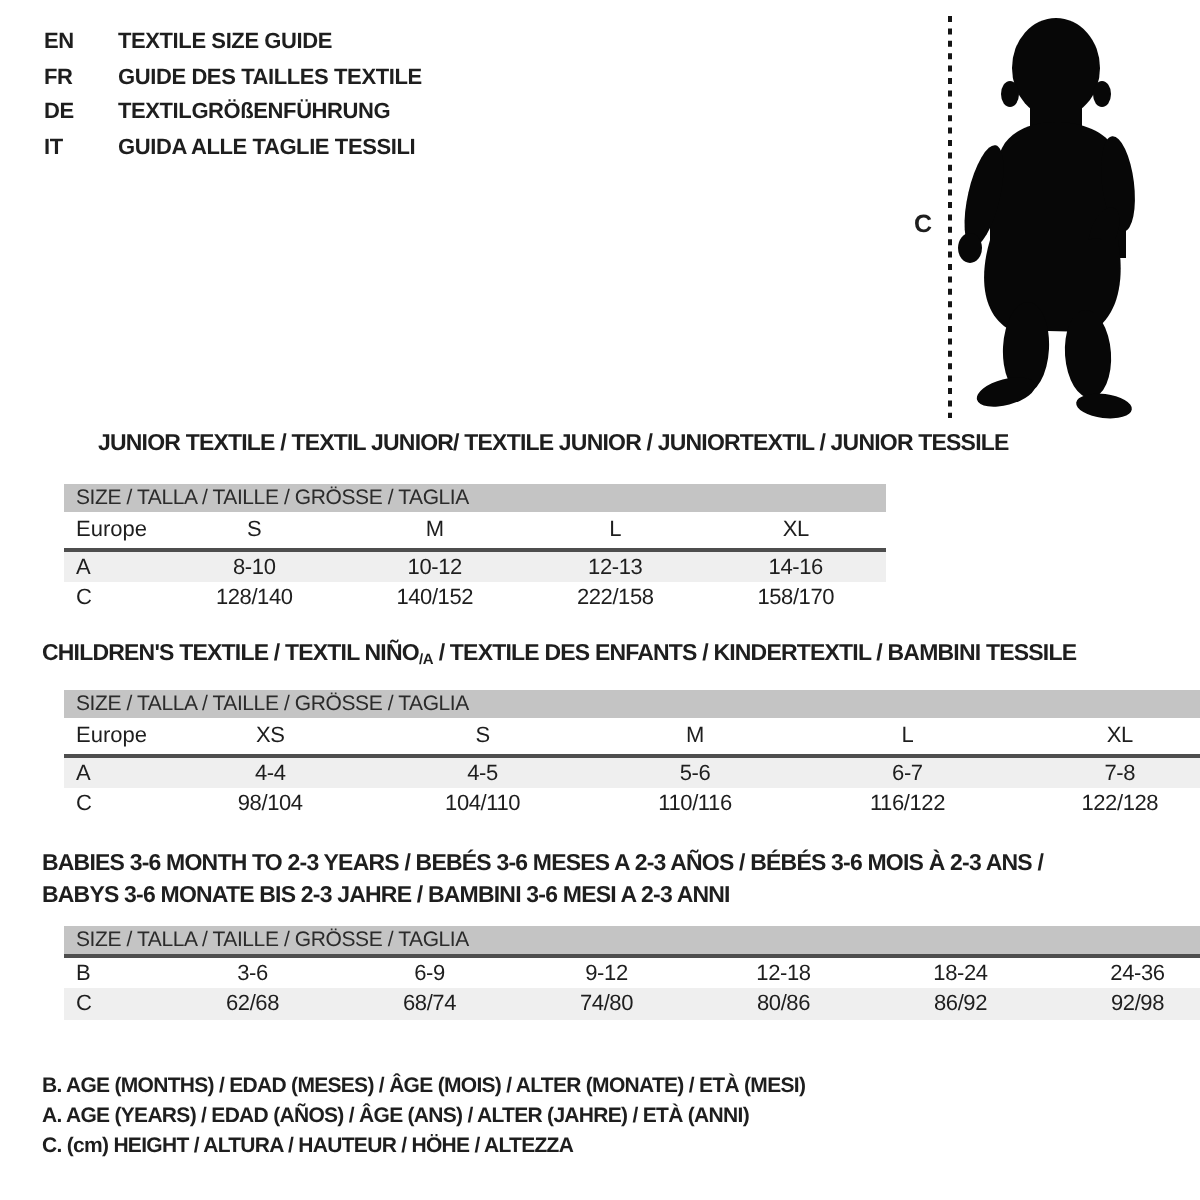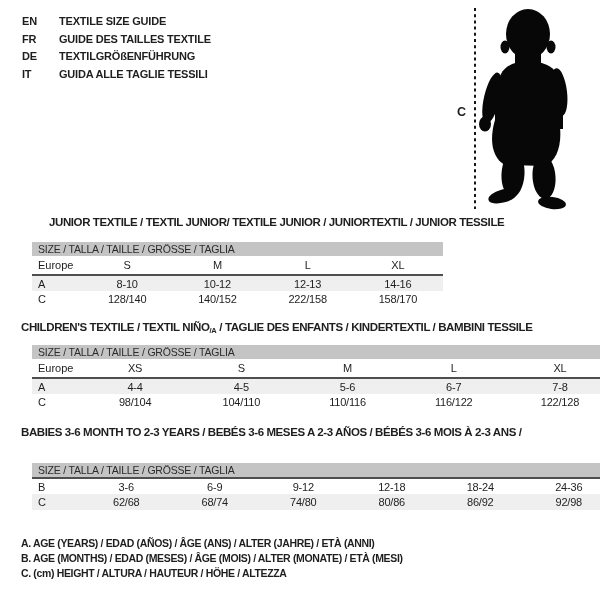--- a/index.html
+++ b/index.html
@@ -107,21 +107,21 @@
   </div>
   <div class="trow h15">
     <span class="tlabel">C</span>
     <span class="tcell">128/140</span>
     <span class="tcell">140/152</span>
     <span class="tcell">222/158</span>
     <span class="tcell">158/170</span>
   </div>
 </div>
 
-<div class="section-heading" style="top:320px;"><span>CHILDREN'S TEXTILE / TEXTIL NIÑO</span><span class="sub-a">/A</span><span> / TAGLIE DES ENFANTS / KINDERTEXTIL / BAMBINI TESSILE</span></div>
+<div class="section-heading" style="top:320px;"><span>CHILDREN'S TEXTILE / TEXTIL NIÑO</span><span class="sub-a">/A</span><span> / TEXTILE DES ENFANTS / KINDERTEXTIL / BAMBINI TESSILE</span></div>
 <div class="size-table" style="top:345px;width:581px;">
   <div class="bar">SIZE / TALLA / TAILLE / GRÖSSE / TAGLIA</div>
   <div class="trow europe">
     <span class="tlabel">Europe</span>
     <span class="tcell">XS</span>
     <span class="tcell">S</span>
     <span class="tcell">M</span>
     <span class="tcell">L</span>
     <span class="tcell">XL</span>
   </div>
@@ -138,20 +138,21 @@
     <span class="tcell">98/104</span>
     <span class="tcell">104/110</span>
     <span class="tcell">110/116</span>
     <span class="tcell">116/122</span>
     <span class="tcell">122/128</span>
   </div>
 </div>
 
 <div class="section-heading" style="top:425px;line-height:15.5px;">
   <div>BABIES 3-6 MONTH TO 2-3 YEARS / BEBÉS 3-6 MESES A 2-3 AÑOS / BÉBÉS 3-6 MOIS À 2-3 ANS /</div>
+  <div>BABYS 3-6 MONATE BIS 2-3 JAHRE / BAMBINI 3-6 MESI A 2-3 ANNI</div>
 </div>
 <div class="size-table" style="top:463px;width:581px;">
   <div class="bar ruled">SIZE / TALLA / TAILLE / GRÖSSE / TAGLIA</div>
   <div class="trow h15">
     <span class="tlabel">B</span>
     <span class="tcell">3-6</span>
     <span class="tcell">6-9</span>
     <span class="tcell">9-12</span>
     <span class="tcell">12-18</span>
     <span class="tcell">18-24</span>
@@ -162,16 +163,16 @@
     <span class="tcell">62/68</span>
     <span class="tcell">68/74</span>
     <span class="tcell">74/80</span>
     <span class="tcell">80/86</span>
     <span class="tcell">86/92</span>
     <span class="tcell">92/98</span>
   </div>
 </div>
 
 <div class="footnotes">
+  <div class="footnote">B. AGE (MONTHS) / EDAD (MESES) / ÂGE (MOIS) / ALTER (MONATE) / ETÀ (MESI)</div>
   <div class="footnote">A. AGE (YEARS) / EDAD (AÑOS) / ÂGE (ANS) / ALTER (JAHRE) / ETÀ (ANNI)</div>
-  <div class="footnote">B. AGE (MONTHS) / EDAD (MESES) / ÂGE (MOIS) / ALTER (MONATE) / ETÀ (MESI)</div>
   <div class="footnote">C. (cm) HEIGHT / ALTURA / HAUTEUR / HÖHE / ALTEZZA</div>
 </div>
 
 </body></html>

